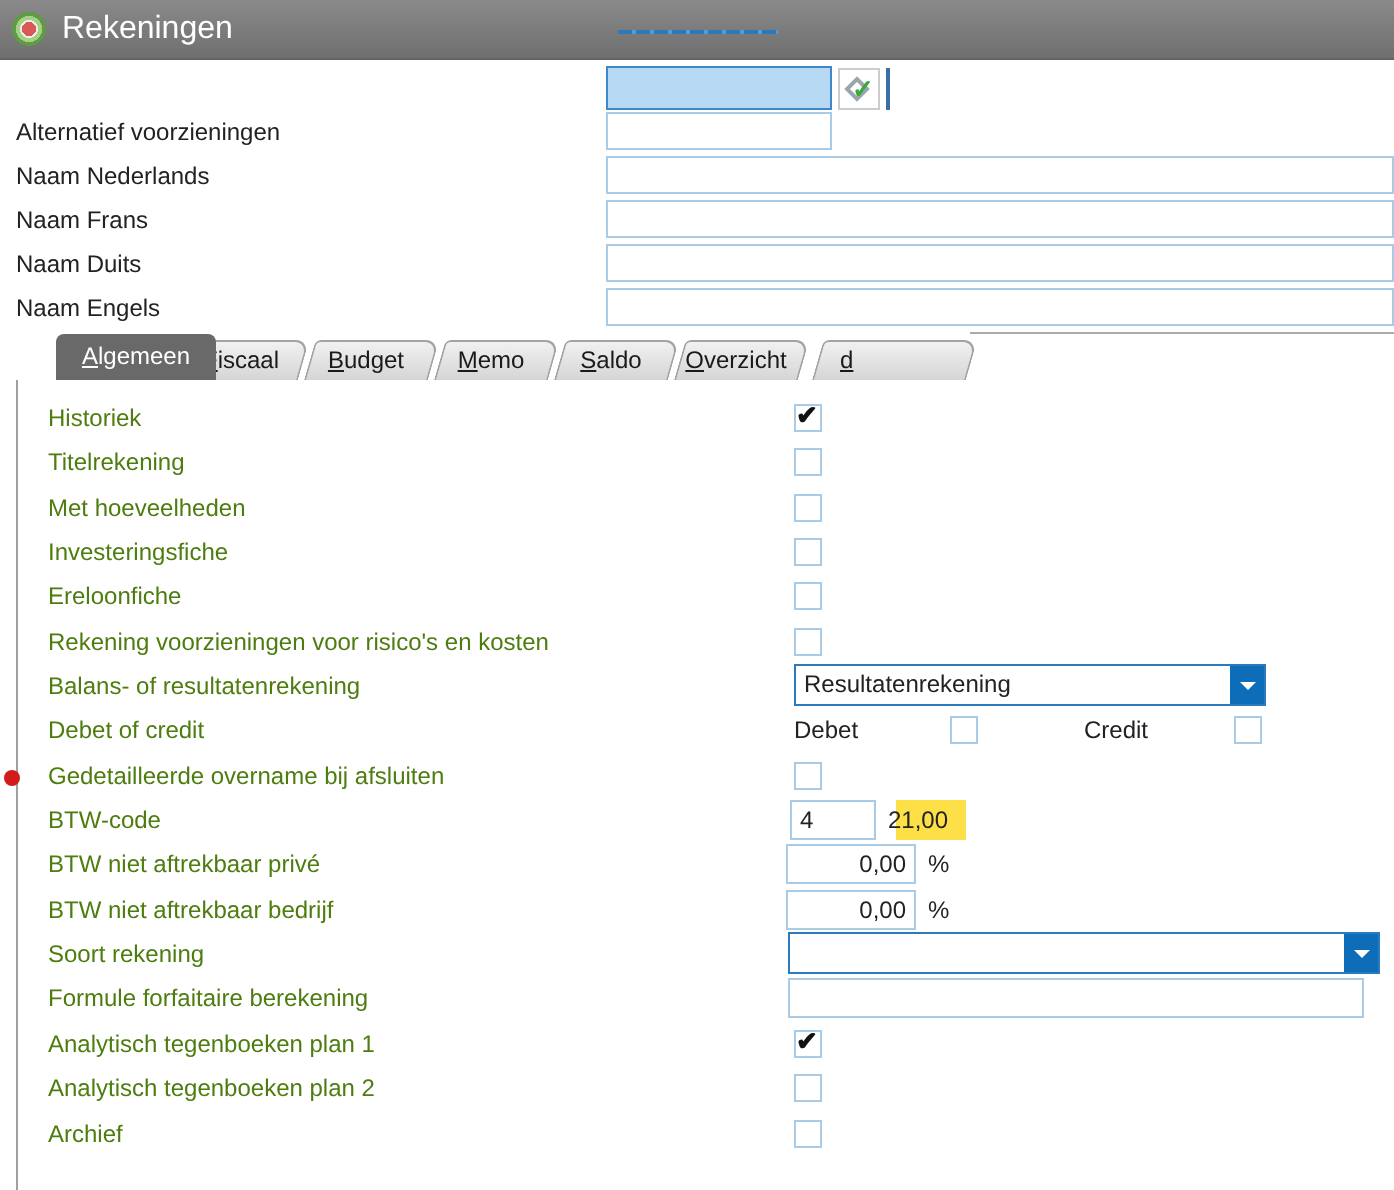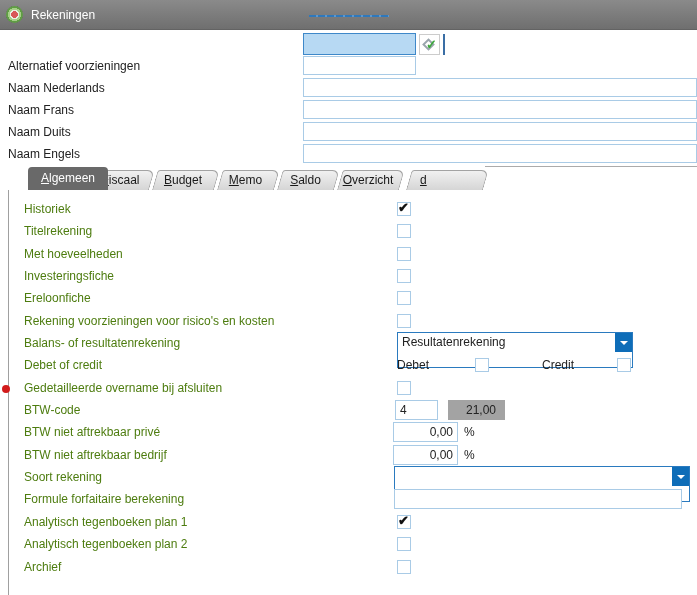--- a/index.html
+++ b/index.html
@@ -18,21 +18,21 @@
     background: linear-gradient(#8a8a8a, #6f6f6f);
     display: flex; align-items: center;
     border-bottom: 1px solid #636363;
   }
   .app-icon {
     width: 17px; height: 17px; margin: 0 8px 0 6px; border-radius: 50%;
     background: radial-gradient(circle at 50% 50%,
       #d95858 0 3.5px, #e9efe2 3.5px 4.5px, #a6cf88 4.5px 6.5px, #5f9c44 6.5px 8.5px, #4a7a36 8.5px);
     flex: 0 0 auto;
   }
-  .titlebar .ttl { color: #ffffff; font-size: 12px; }
+  .titlebar .ttl { color: #ffffff; font-size: 16px; }
 
   
   .frow { position: absolute; left: 0; width: 697px; height: 22px; }
   .frow .flabel { position: absolute; left: 8px; line-height: 22px; color: #222; }
   .inp {
     border: 1px solid #a9cbe6; background: #fff; height: 20px;
     font: 12px "Liberation Sans", sans-serif; color: #222; padding: 0 4px;
     position: absolute; outline: none;
   }
   .inp.small { left: 303px; top: 1px; width: 113px; height: 19px; }
@@ -93,39 +93,39 @@
     position: absolute; left: 0px; top: -3px; font-size: 13px; font-weight: bold;
     color: #111; line-height: 16px;
   }
   .cb.debet  { left: 475px; }
   .cb.credit { left: 617px; }
   .sub-label { position: absolute; line-height: 22px; color: #222; }
   .sub-label.debet  { left: 397px; text-align: right; }
   .sub-label.credit { left: 542px; }
 
   .dd {
-    position: absolute; left: 397px; top: 0; width: 236px; height: 36px;
+    position: absolute; left: 397px; top: 0; width: 236px; height: 21px;
     border: 1px solid #2a7abf; background: #fff;
   }
   .dd .ddtext { position: absolute; left: 4px; top: 0; line-height: 19px; color: #222; }
   .dd .ddbtn {
     position: absolute; right: 0; top: 0; width: 17px; height: 19px;
     background: #0e6db8; display: flex; align-items: center; justify-content: center;
   }
   .dd .ddbtn .tri {
     width: 0; height: 0;
     border-left: 4px solid transparent; border-right: 4px solid transparent;
     border-top: 4px solid #ffffff;
   }
   .dd.ddwide { left: 394px; width: 296px; }
 
   .inp.btw-code { left: 395px; top: 1px; width: 43px; }
   .btw-rate {
-    position: absolute; left: 448px; top: 1px; width: 57px; height: 20px;
-    background: #a3a3a3; display: flex; align-items: center; justify-content: flex-end;
+    position: absolute; left: 448px; top: 1px; width: 35px; height: 20px;
+    background: #fde047; display: flex; align-items: center; justify-content: flex-end;
     padding-right: 9px; color: #222;
   }
   .inp.pct { left: 393px; top: 1px; width: 65px; text-align: right; }
   .pct-sign { position: absolute; left: 464px; line-height: 22px; color: #222; }
   .inp.formule { left: 394px; top: 1px; width: 288px; }
 
   .red-marker {
     position: absolute; left: 2px; top: 385px; width: 8px; height: 8px;
     border-radius: 50%; background: #d21b1b;
   }

